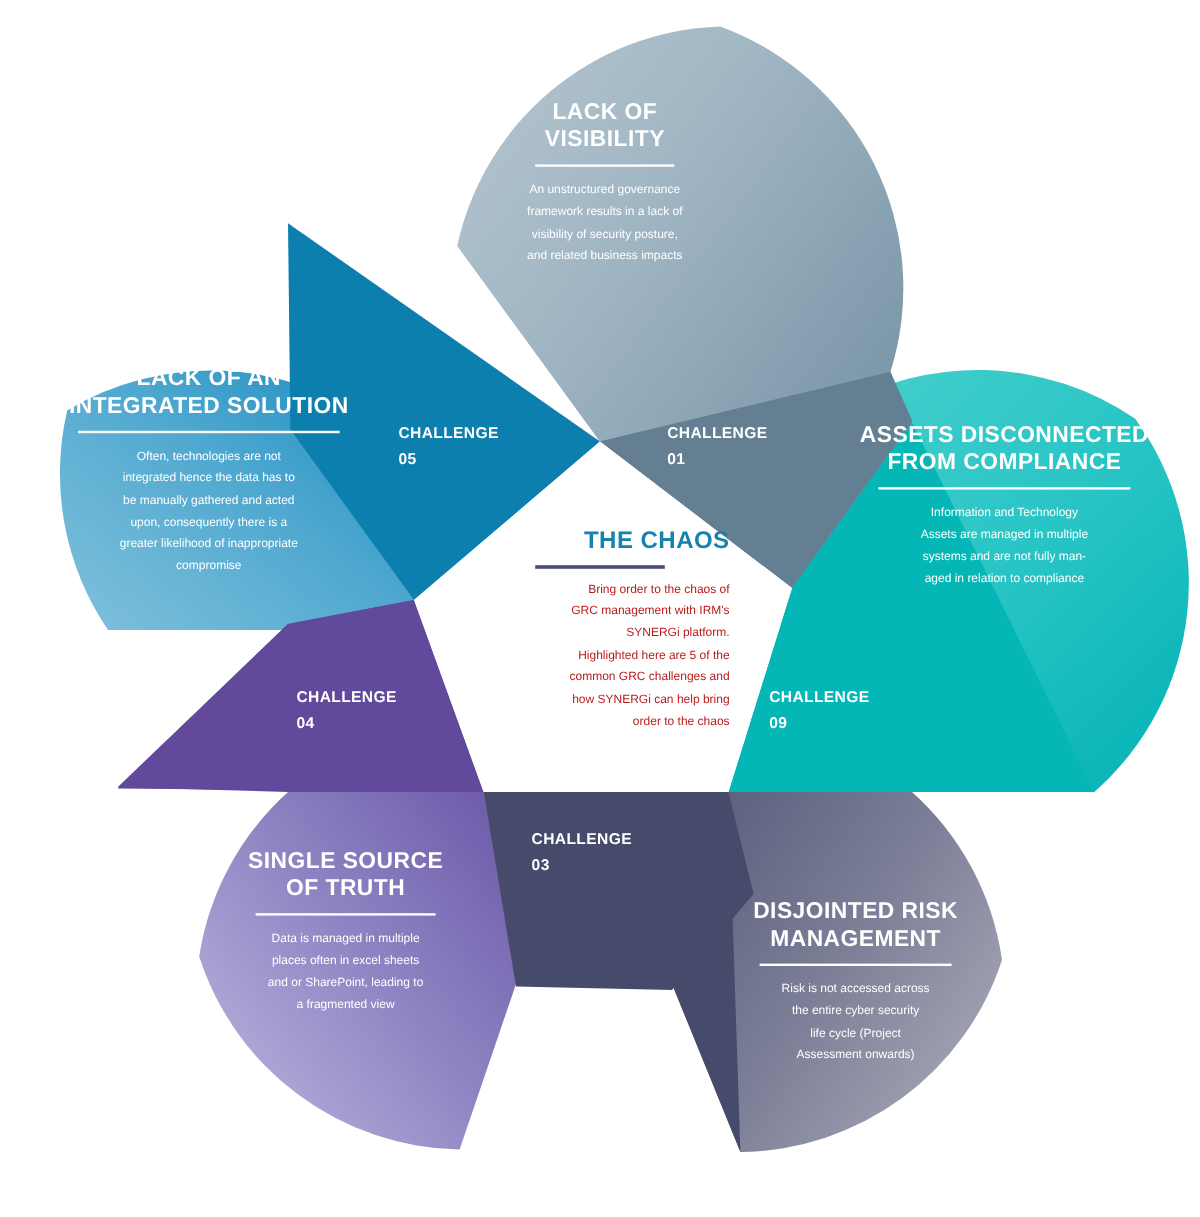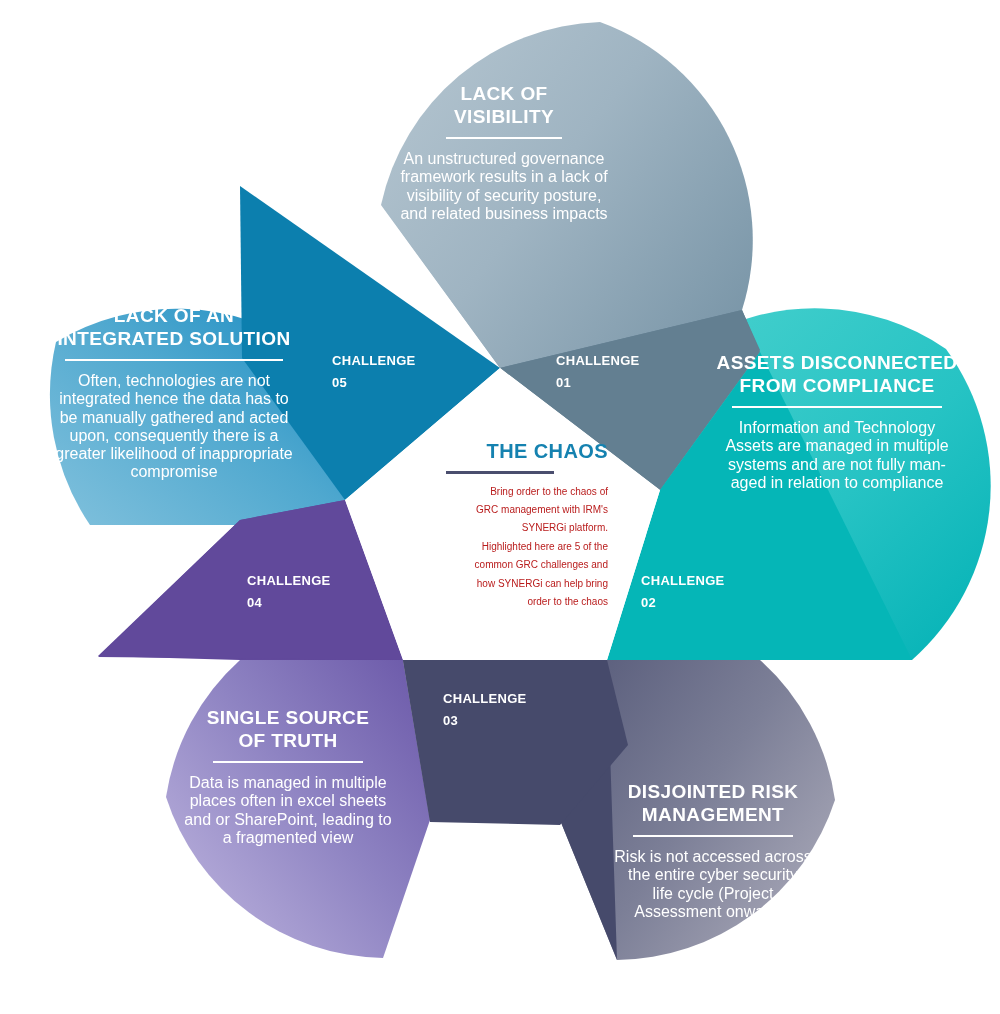--- a/index.html
+++ b/index.html
@@ -44,21 +44,21 @@
     margin: 0 0 0 0;
     white-space: pre-line;
   }
   .rule {
     width: 116px;
     height: 2px;
     background: #ffffff;
     margin: 9px auto 11px auto;
   }
   .petal-body {
-    font-size: 16px;
+    font-size: 10px;
     line-height: 18.3px;
     margin: 0;
     white-space: pre-line;
   }
 
   
   #center-block {
     position: absolute;
     left: 392px;
     top: 440px;
@@ -96,21 +96,21 @@
     letter-spacing: 0.3px;
     pointer-events: none;
   }
   .challenge-num {
     display: block;
   }
 
   
   #text-p1 { left: 370px; top: 82px;  width: 268px; }
   #text-p2 { left: 712px; top: 351px; width: 250px; }
-  #text-p3 { left: 588px; top: 780px; width: 250px; }
+  #text-p3 { left: 588px; top: 748px; width: 250px; }
   #text-p4 { left: 162px; top: 706px; width: 252px; }
   #text-p5 { left: 43px;  top: 304px; width: 262px; }
 
   #lbl-c1 { left: 556px; top: 350px; }
   #lbl-c2 { left: 641px; top: 570px; }
   #lbl-c3 { left: 443px; top: 688px; }
   #lbl-c4 { left: 247px; top: 570px; }
   #lbl-c5 { left: 332px; top: 350px; }
 </style>
 </head>
@@ -259,21 +259,21 @@
 greater likelihood of inappropriate
 compromise</div>
   </div>
 
   <div class="challenge-label" id="lbl-c1">
     <span>CHALLENGE</span>
     <span class="challenge-num">01</span>
   </div>
   <div class="challenge-label" id="lbl-c2">
     <span>CHALLENGE</span>
-    <span class="challenge-num">02</span>
+    <span class="challenge-num">09</span>
   </div>
   <div class="challenge-label" id="lbl-c3">
     <span>CHALLENGE</span>
     <span class="challenge-num">03</span>
   </div>
   <div class="challenge-label" id="lbl-c4">
     <span>CHALLENGE</span>
     <span class="challenge-num">04</span>
   </div>
   <div class="challenge-label" id="lbl-c5">

